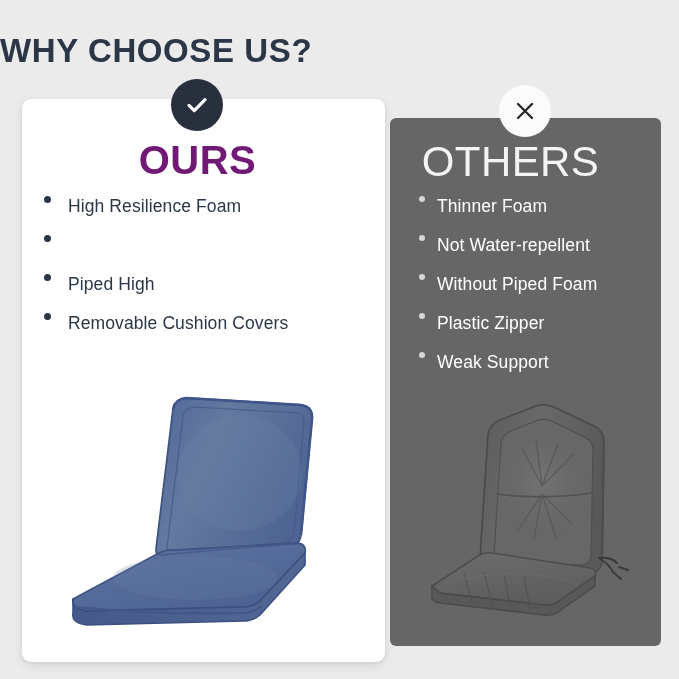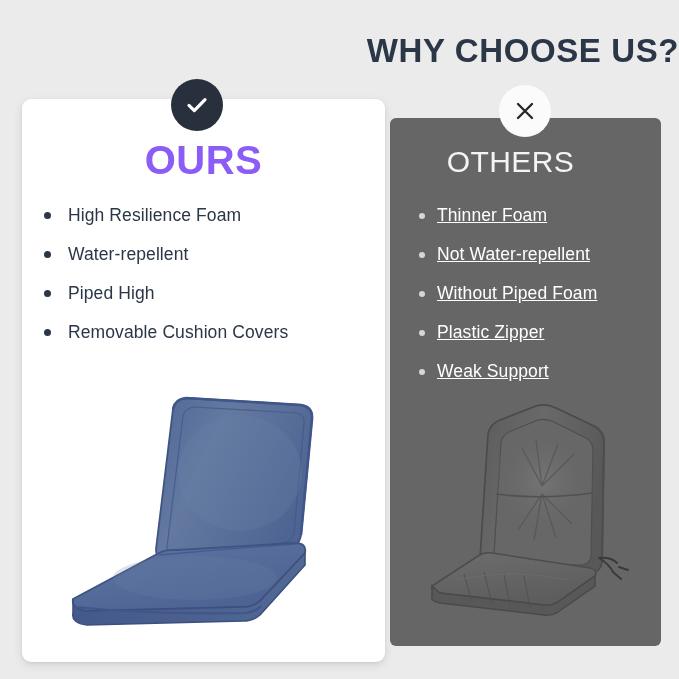--- a/index.html
+++ b/index.html
@@ -16,21 +16,21 @@
     overflow: hidden;
     -webkit-font-smoothing: antialiased;
   }
 
   
   .page-title {
     position: absolute;
     top: 31px;
     left: 0;
     width: 679px;
-    text-align: right;
+    text-align: left;
     font-size: 33px;
     font-weight: bold;
     letter-spacing: 0.6px;
     color: #2b3647;
     line-height: 40px;
   }
 
   
   .panel-others {
     position: absolute;
@@ -75,59 +75,58 @@
 
   .badge-x {
     left: 499px;
     top: 85px;
     background: #fbfbfb;
   }
 
   
   .heading-ours {
     position: absolute;
-    left: 22px;
+    left: 16px;
     top: 137px;
     width: 363px;
     text-align: center;
     font-size: 40px;
     font-weight: bold;
     letter-spacing: 0.5px;
-    color: #8b5cf6;
+    color: #701a75;
     line-height: 46px;
     z-index: 20;
   }
 
   .heading-others {
     position: absolute;
     left: 390px;
     top: 143px;
     width: 241px;
     text-align: center;
-    font-size: 30px;
+    font-size: 42px;
     font-weight: normal;
     letter-spacing: 0.4px;
     color: #f4f4f4;
     line-height: 38px;
     z-index: 20;
   }
 
   
   .list {
     position: absolute;
     list-style: none;
     z-index: 20;
   }
 
   .list-ours { left: 44px; top: 196px; width: 330px; }
   .list-others { left: 419px; top: 196px; width: 240px; }
 
   .list-item {
     display: flex;
-    align-items: center;
     height: 39px;
   }
 
   .bullet {
     flex: 0 0 auto;
     width: 7px;
     height: 7px;
     border-radius: 50%;
     margin-right: 17px;
   }
@@ -140,21 +139,20 @@
     color: #2b3647;
     letter-spacing: 0.1px;
     white-space: nowrap;
   }
 
   .item-text-others {
     font-size: 17.5px;
     color: #ffffff;
     letter-spacing: 0.1px;
     white-space: nowrap;
-    text-decoration: underline;
   }
 
   
   .product-img {
     position: absolute;
     z-index: 10;
   }
 </style>
 </head>
 <body>
@@ -269,21 +267,20 @@
 <div class="heading-ours">OURS</div>
 <div class="heading-others">OTHERS</div>
 
 <ul class="list list-ours">
   <li class="list-item">
     <span class="bullet"></span>
     <span class="item-text-ours">High Resilience Foam</span>
   </li>
   <li class="list-item">
     <span class="bullet"></span>
-    <span class="item-text-ours">Water-repellent</span>
   </li>
   <li class="list-item">
     <span class="bullet"></span>
     <span class="item-text-ours">Piped High</span>
   </li>
   <li class="list-item">
     <span class="bullet"></span>
     <span class="item-text-ours">Removable Cushion Covers</span>
   </li>
 </ul>

